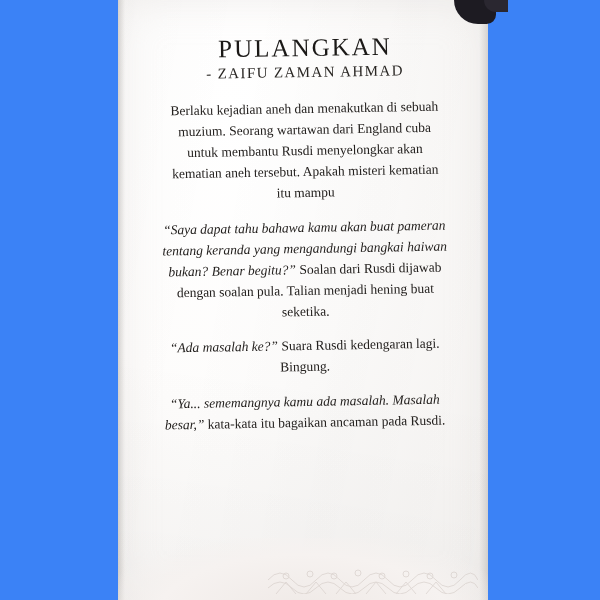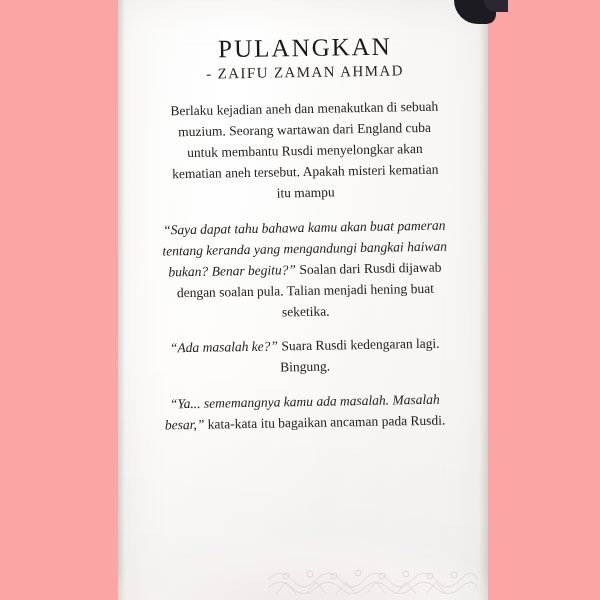--- a/index.html
+++ b/index.html
@@ -11,21 +11,21 @@
     height: 600px;
     background: #ffffff;
     font-family: "Liberation Serif", serif;
     overflow: hidden;
   }
 
   #page {
     position: relative;
     width: 600px;
     height: 600px;
-    background: #fca5a5;
+    background: #3b82f6;
   }
 
   
   #paper {
     position: absolute;
     left: 118px;
     top: 0px;
     width: 370px;
     height: 600px;
     background:

